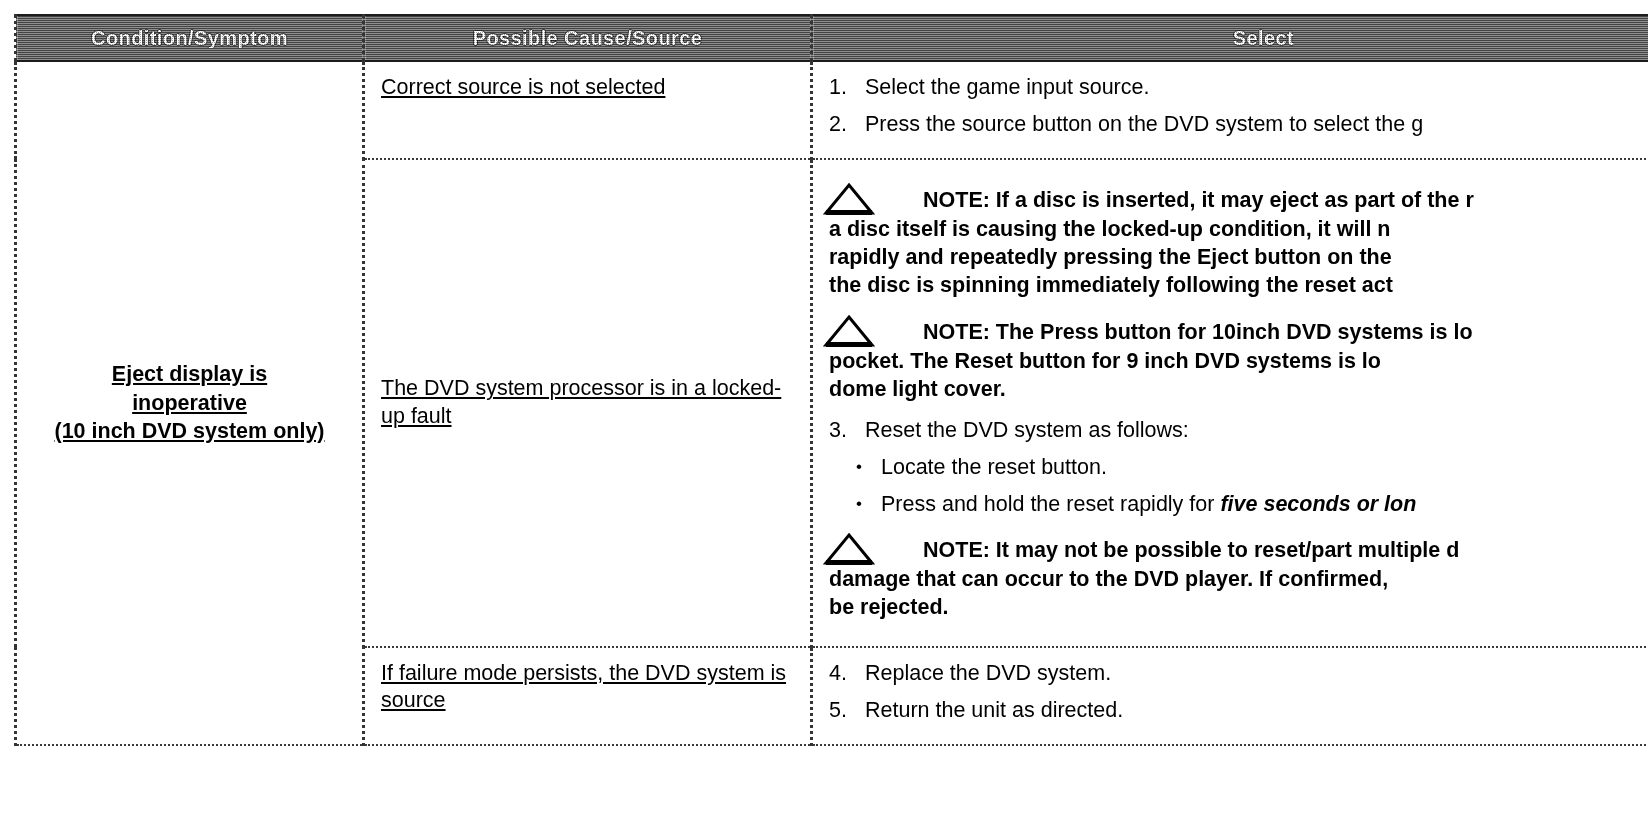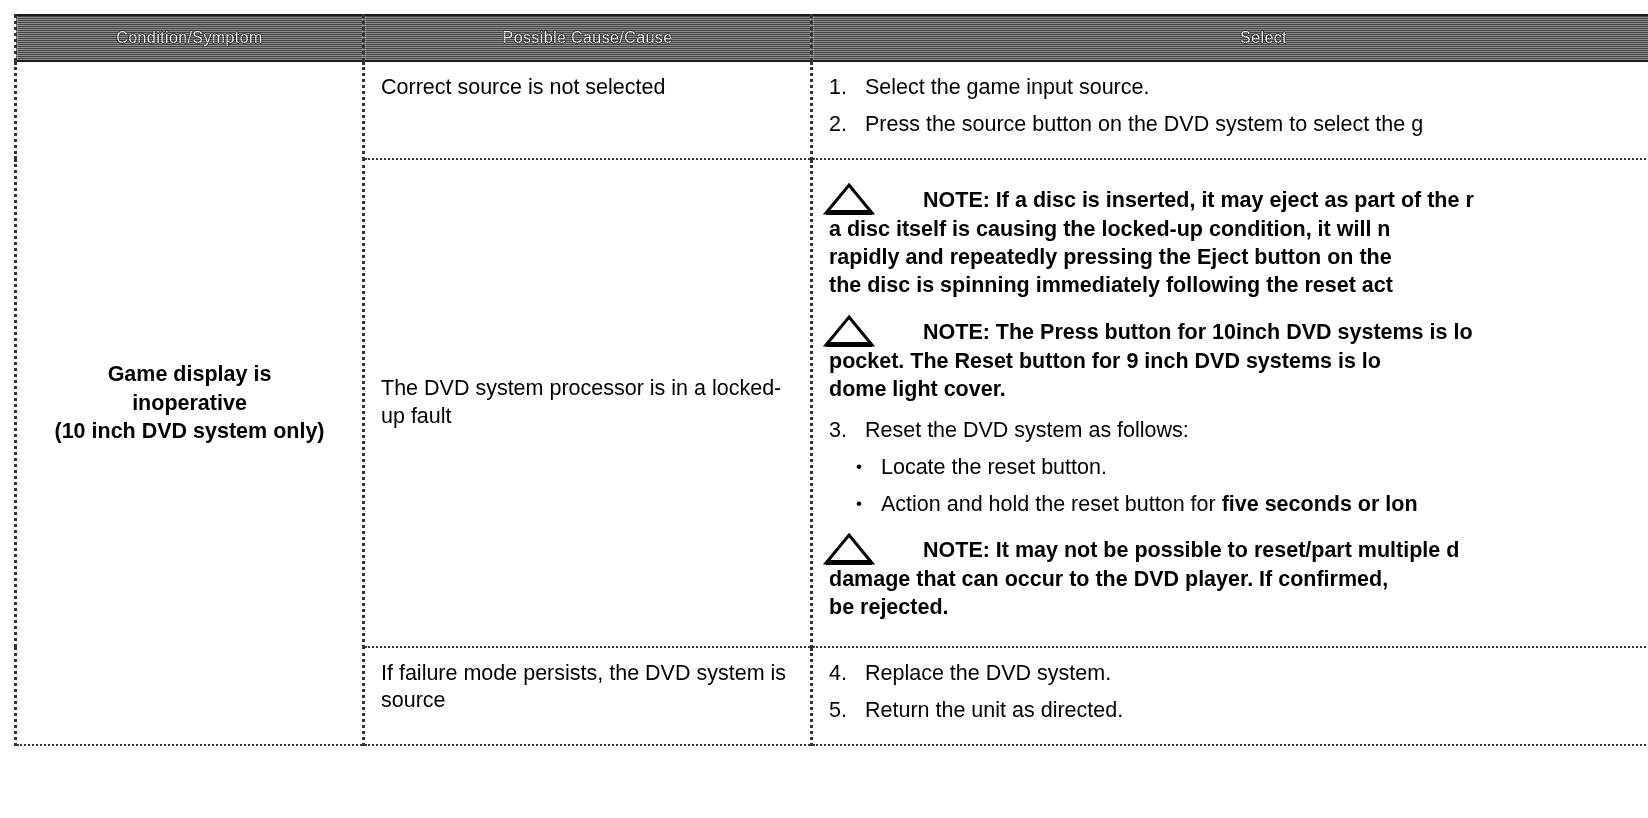--- a/index.html
+++ b/index.html
@@ -54,22 +54,22 @@
     border-bottom:2px solid #1c1c1c;
   }
   .hdwrap{
     height:44px;
     display:flex;align-items:center;justify-content:center;
     position:relative;
   }
   .hdtext{
     position:relative;
     color:#ffffff;
-    font-weight:normal;
-    font-size:16px;
+    font-weight:bold;
+    font-size:20px;
     letter-spacing:.4px;
     line-height:1;
     text-shadow:
        1px 0 0 rgba(0,0,0,.55),
       -1px 0 0 rgba(0,0,0,.55),
        0 1px 0 rgba(0,0,0,.55),
        0 -1px 0 rgba(0,0,0,.55);
     
     -webkit-mask-image:
       repeating-linear-gradient(0deg, #000 0 1px, rgba(0,0,0,.25) 1px 2px),
@@ -80,20 +80,21 @@
       repeating-linear-gradient(90deg, #000 0 1px, rgba(0,0,0,.3) 1px 2px);
     text-align: right;
   }
 
   
   .cell{
     padding:10px 14px 10px 16px;
     font-size:21.5px;
     line-height:1.28;
     color:#000;
+    text-decoration:underline;
   }
   .cell-cond{
     text-align:center;
     font-weight:bold;
     font-size:21.5px;
     line-height:1.32;
     padding:0 6px;
   }
   td.condcell{vertical-align:middle;}
 
@@ -126,21 +127,21 @@
     line-height:1.25;
   }
   .buldot{
     width:44px;flex:0 0 44px;
     text-align:center;
     padding-left:14px;
     font-size:17px;
     line-height:1.5;
   }
   .bultext{flex:1 1 auto;}
-  .bultext b{font-weight:bold;}
+  .bultext b{font-weight:bold;font-style:italic;}
 
   
   .note{
     position:relative;
     margin:14px 0 14px 0;
     padding-left:0;
     font-weight:bold;
     font-size:21.5px;
     line-height:1.30;
   }
@@ -170,37 +171,37 @@
 
     <thead>
       <tr>
         <th class="ditherbg">
           <div class="hdwrap">
             <span class="hdtext">Condition/Symptom</span>
           </div>
         </th>
         <th class="ditherbg">
           <div class="hdwrap">
-            <span class="hdtext">Possible Cause/Cause</span>
+            <span class="hdtext">Possible Cause/Source</span>
           </div>
         </th>
         <th class="ditherbg">
           <div class="hdwrap">
             <span class="hdtext">Select</span>
           </div>
         </th>
       </tr>
     </thead>
 
     <tbody>
 
       <tr>
         <td class="condcell" rowspan="3">
           <div class="cell cell-cond">
-            <div>Game display is</div>
+            <div>Eject display is</div>
             <div>inoperative</div>
             <div>(10 inch DVD system only)</div>
           </div>
         </td>
 
         <td>
           <div class="cell cause row-pad-a">Correct source is not selected</div>
         </td>
 
         <td>
@@ -252,21 +253,21 @@
               <span class="olnum">3.</span>
               <span class="oltext">Reset the DVD system as follows:</span>
             </div>
 
             <div class="bulitem">
               <span class="buldot">•</span>
               <span class="bultext"><span>Locate the reset button.</span><b></b></span>
             </div>
             <div class="bulitem">
               <span class="buldot">•</span>
-              <span class="bultext"><span>Action and hold the reset button for </span><b>five seconds or lon</b></span>
+              <span class="bultext"><span>Press and hold the reset rapidly for </span><b>five seconds or lon</b></span>
             </div>
 
             <div class="note">
               <span class="tri">
                 <svg width="52" height="34" viewBox="0 0 52 34" xmlns="http://www.w3.org/2000/svg">
                   <polygon points="26,3 49,31 3,31" fill="none" stroke="#000" stroke-width="3"></polygon>
                   <rect x="3" y="28" width="46" height="5" fill="#000"></rect>
                 </svg>
               </span><span class="nl first">NOTE:  It may not be possible to reset/part multiple d</span>
               <span class="nl rest">damage that can occur to the DVD player. If confirmed,</span>

